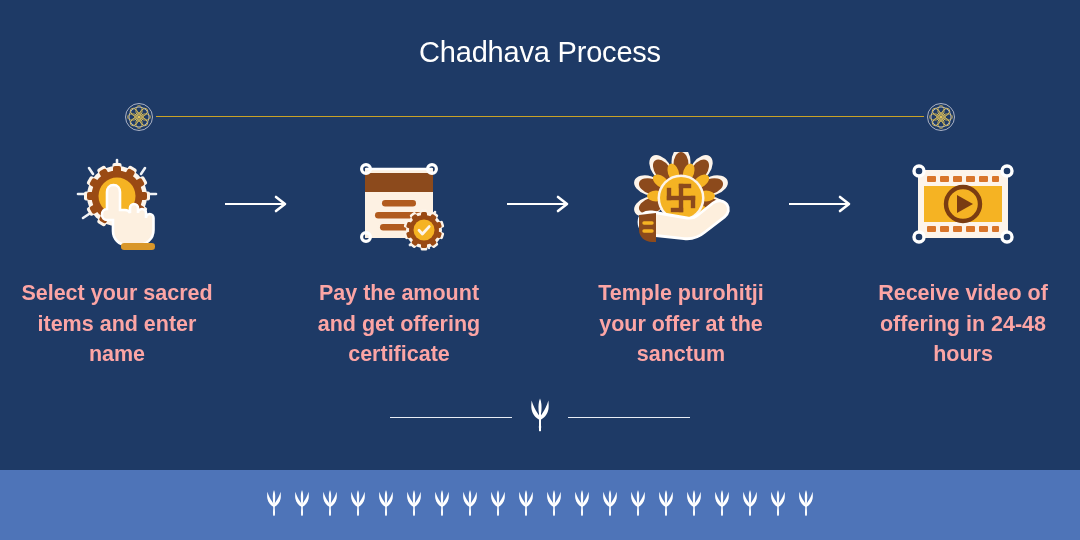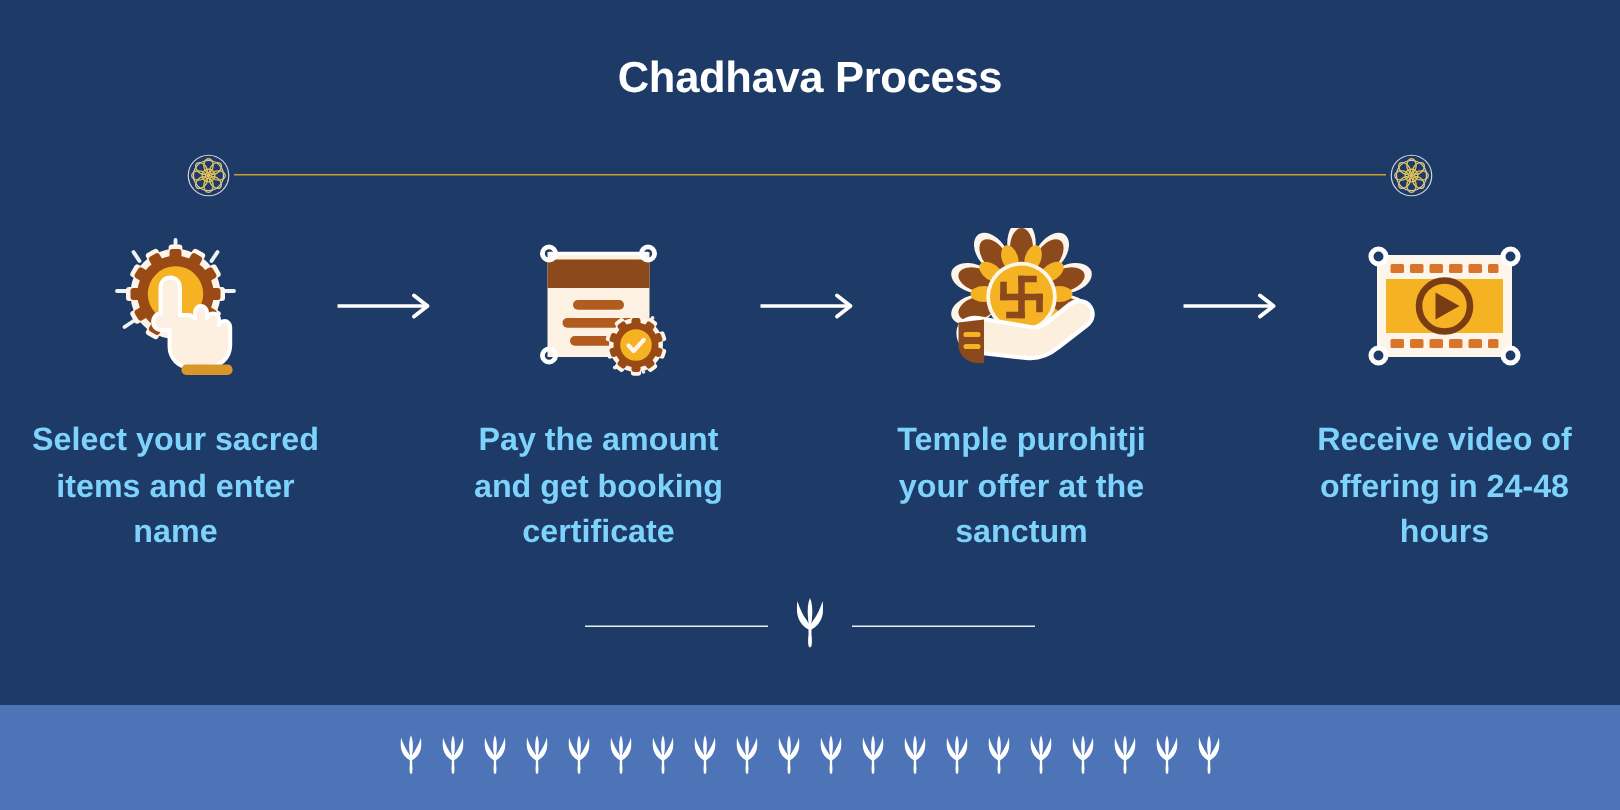--- a/index.html
+++ b/index.html
@@ -21,21 +21,21 @@
   }
 
   
   #page-title {
     position: absolute;
     left: 0;
     top: 36px;
     width: 1080px;
     text-align: center;
     font-size: 29px;
-    font-weight: bold;
+    font-weight: normal;
     color: #ffffff;
     letter-spacing: -0.2px;
   }
 
   
   #top-divider {
     position: absolute;
     left: 120px;
     top: 98px;
     width: 840px;
@@ -78,21 +78,21 @@
     height: 104px;
     display: flex;
     align-items: center;
     justify-content: center;
   }
   .step-label {
     margin-top: 22px;
     text-align: center;
     font-size: 21.5px;
     font-weight: bold;
-    color: #7dd3fc;
+    color: #fca5a5;
     line-height: 1.42;
     width: 196px;
   }
   .arrow {
     width: 86px;
     height: 104px;
     display: flex;
     align-items: center;
     justify-content: center;
   }
@@ -326,21 +326,21 @@
               <rect x="-3" y="-18" width="6" height="6.5" rx="1.6" transform="rotate(216)"></rect>
               <rect x="-3" y="-18" width="6" height="6.5" rx="1.6" transform="rotate(252)"></rect>
               <rect x="-3" y="-18" width="6" height="6.5" rx="1.6" transform="rotate(288)"></rect>
               <rect x="-3" y="-18" width="6" height="6.5" rx="1.6" transform="rotate(324)"></rect>
             </g>
             <circle r="10.5" fill="#f5b323"></circle>
             <polyline points="-5,0.3 -1.6,4 5.2,-3.4" fill="none" stroke="#fdf4ea" stroke-width="2.8" stroke-linecap="round" stroke-linejoin="round"></polyline>
           </g>
         </svg>
       </div>
-      <div class="step-label">Pay the amount and get booking certificate</div>
+      <div class="step-label">Pay the amount and get offering certificate</div>
     </div>
 
     <div class="arrow">
       <svg width="70" height="20" viewBox="0 0 70 20">
         <line x1="2" y1="10" x2="60" y2="10" stroke="#ffffff" stroke-width="2.2"></line>
         <polyline points="53,3 62,10 53,17" fill="none" stroke="#ffffff" stroke-width="2.6" stroke-linecap="round" stroke-linejoin="round"></polyline>
       </svg>
     </div>
 
     <div class="step">

